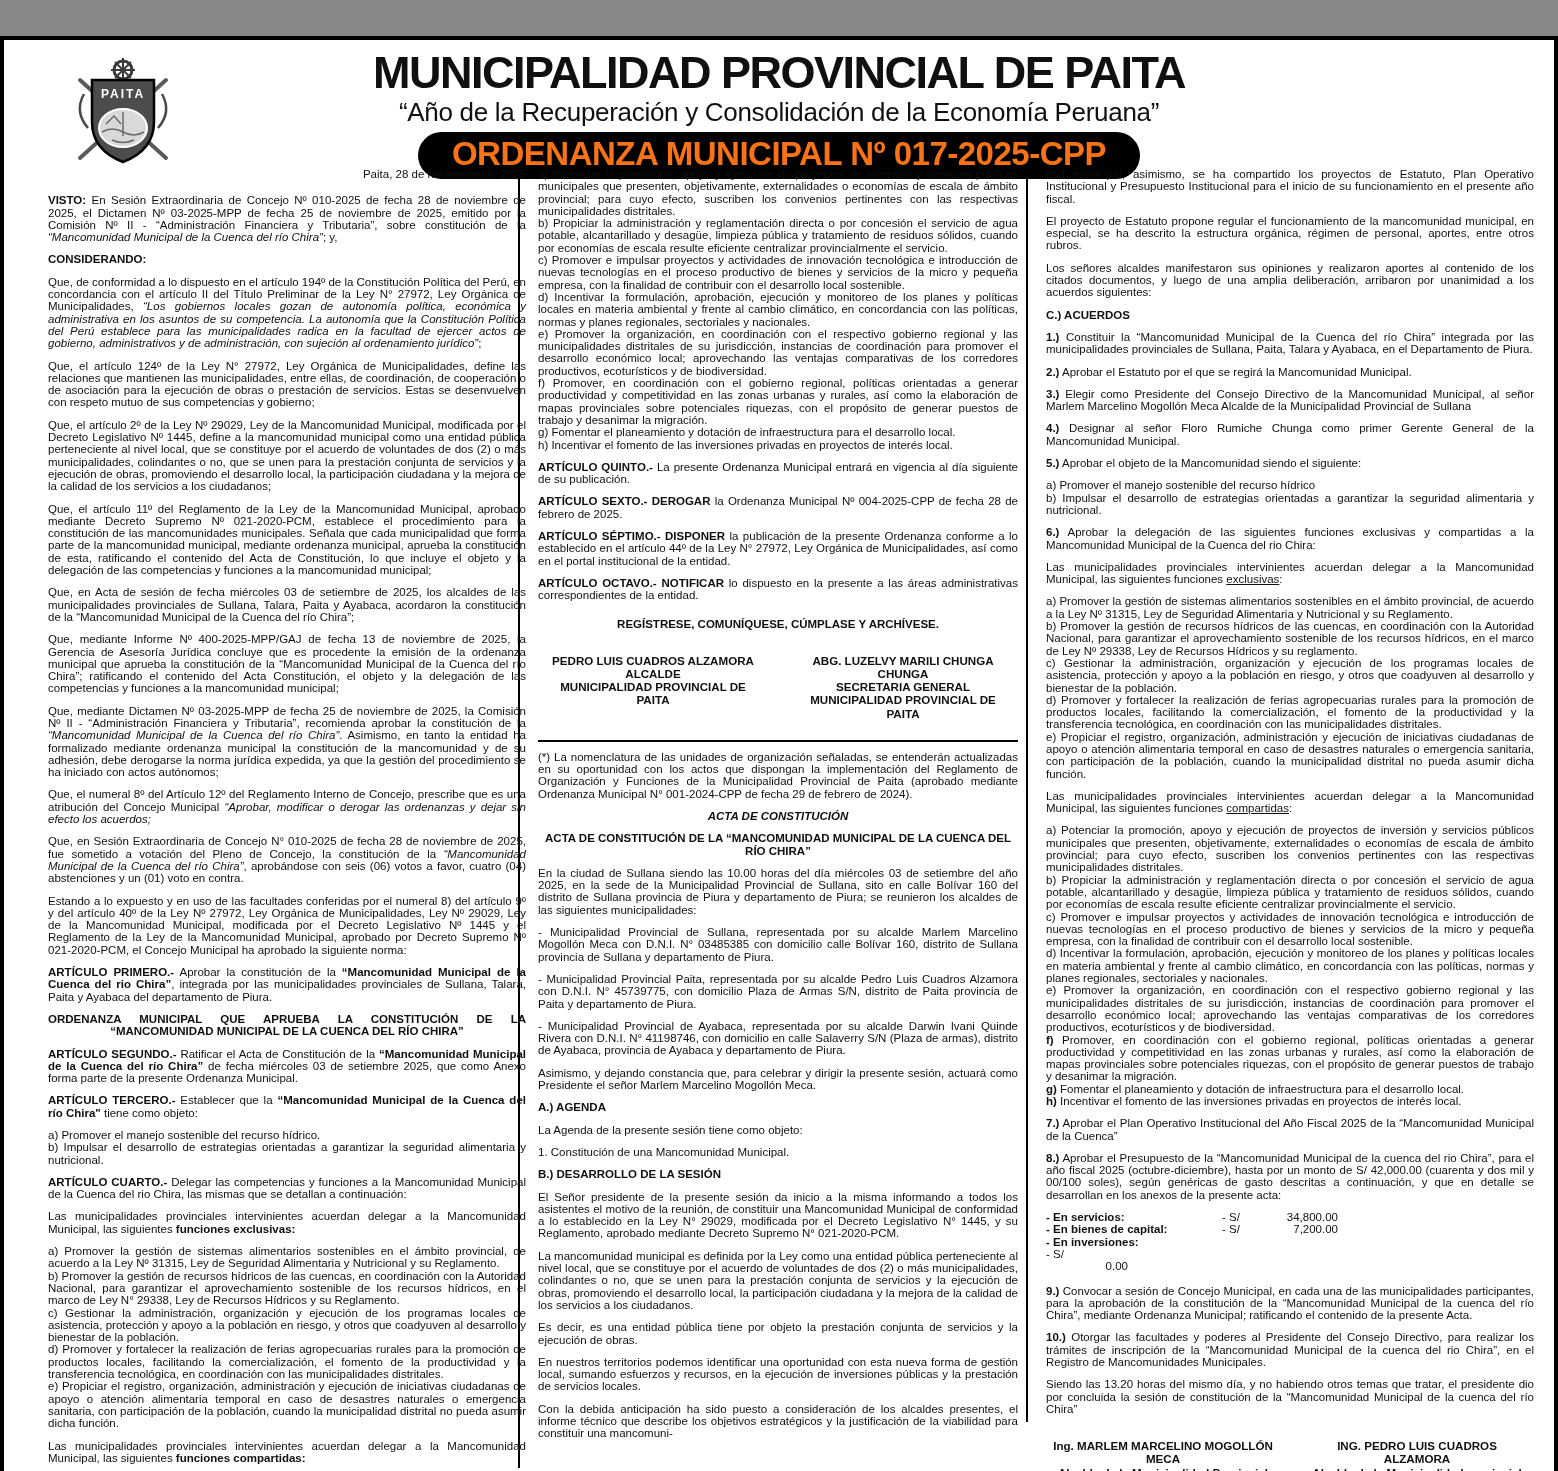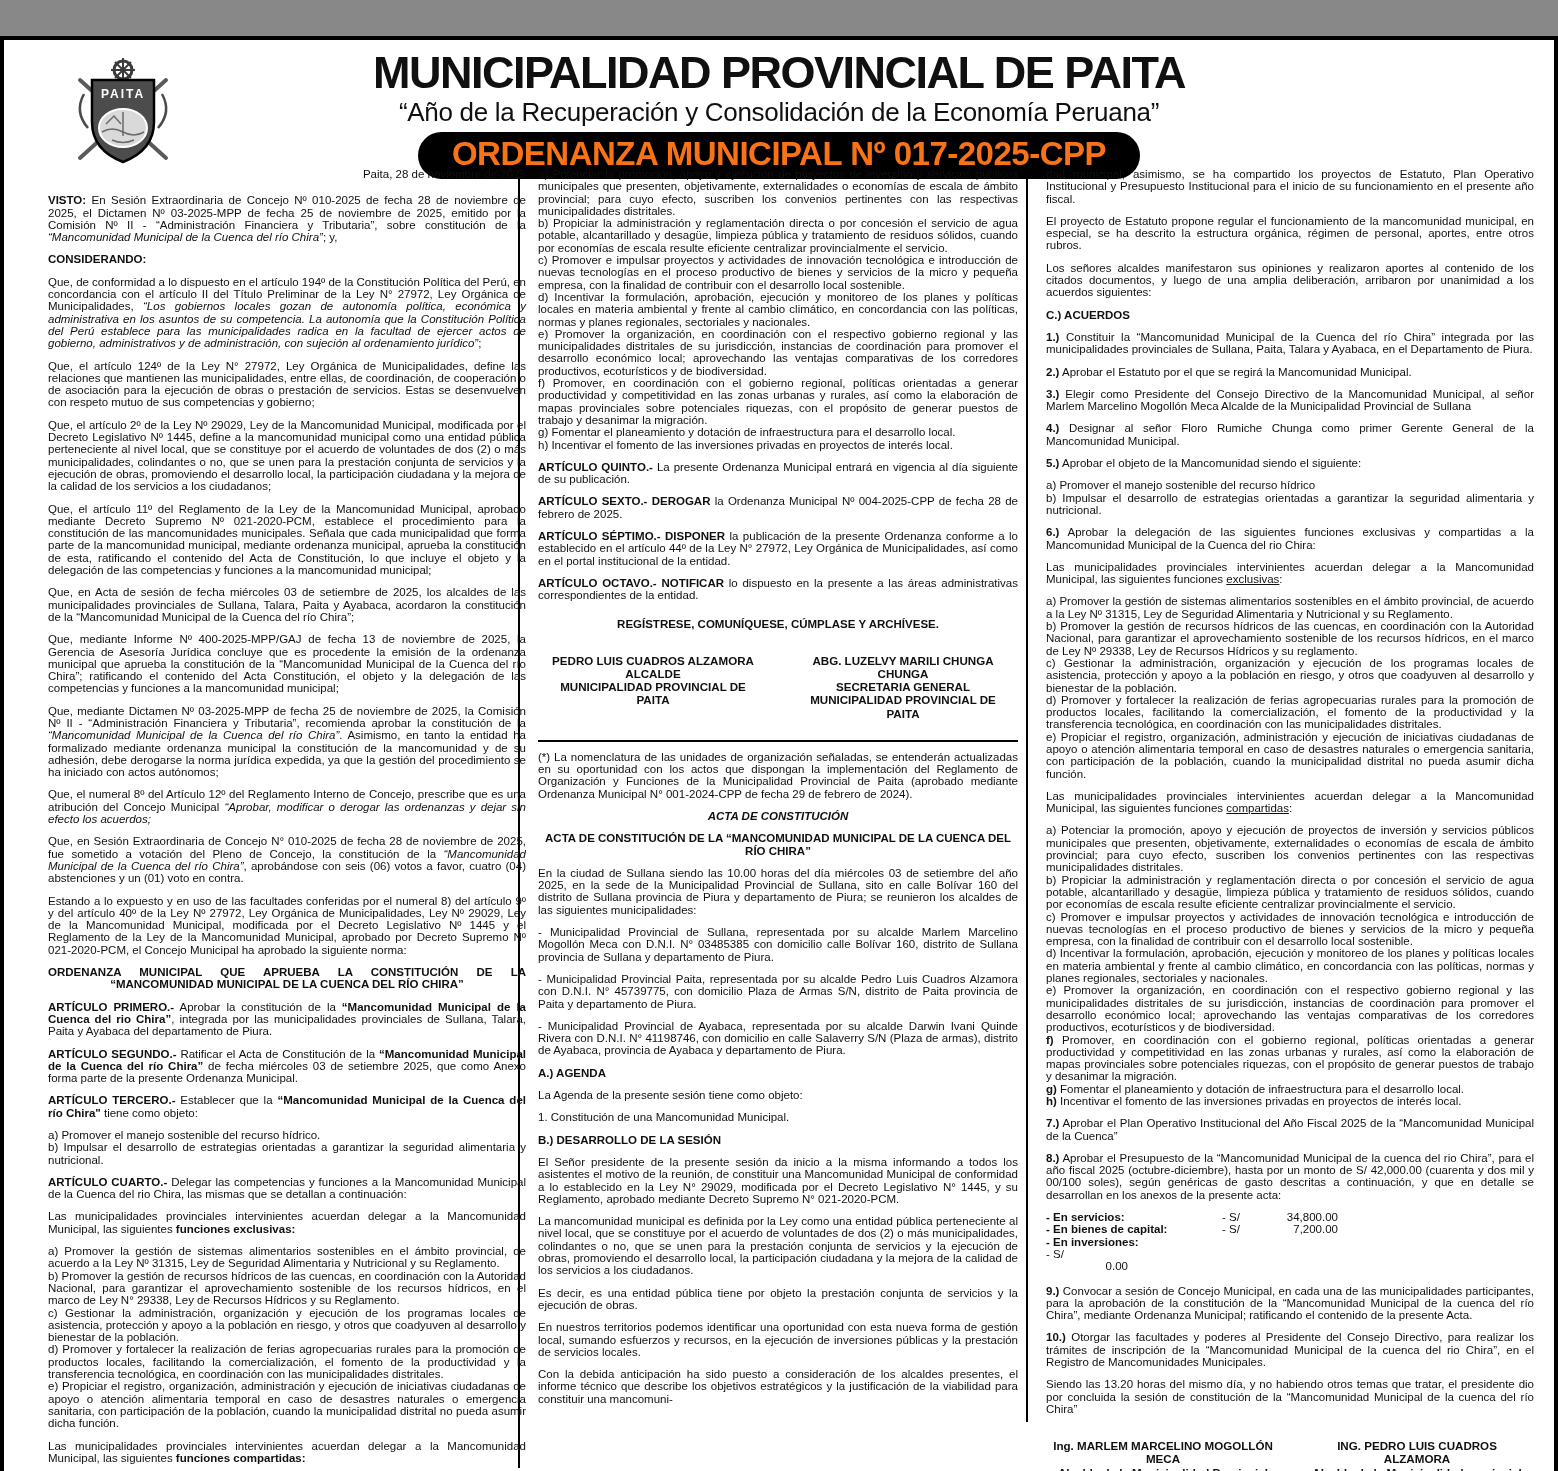--- a/index.html
+++ b/index.html
@@ -87,22 +87,22 @@
       <p class="para"><span>Que, de conformidad a lo dispuesto en el artículo 194º de la Constitución Política del Perú, en concordancia con el artículo II del Título Preliminar de la Ley N° 27972, Ley Orgánica de Municipalidades, </span><span class="i">“Los gobiernos locales gozan de autonomía política, económica y administrativa en los asuntos de su competencia. La autonomía que la Constitución Política del Perú establece para las municipalidades radica en la facultad de ejercer actos de gobierno, administrativos y de administración, con sujeción al ordenamiento jurídico”</span><span>;</span></p>
       <p class="para"><span>Que, el artículo 124º de la Ley N° 27972, Ley Orgánica de Municipalidades, define las relaciones que mantienen las municipalidades, entre ellas, de coordinación, de cooperación o de asociación para la ejecución de obras o prestación de servicios. Estas se desenvuelven con respeto mutuo de sus competencias y gobierno;</span></p>
       <p class="para"><span>Que, el artículo 2º de la Ley Nº 29029, Ley de la Mancomunidad Municipal, modificada por el Decreto Legislativo Nº 1445, define a la mancomunidad municipal como una entidad pública perteneciente al nivel local, que se constituye por el acuerdo de voluntades de dos (2) o más municipalidades, colindantes o no, que se unen para la prestación conjunta de servicios y la ejecución de obras, promoviendo el desarrollo local, la participación ciudadana y la mejora de la calidad de los servicios a los ciudadanos;</span></p>
       <p class="para"><span>Que, el artículo 11º del Reglamento de la Ley de la Mancomunidad Municipal, aprobado mediante Decreto Supremo Nº 021-2020-PCM, establece el procedimiento para la constitución de las mancomunidades municipales. Señala que cada municipalidad que forma parte de la mancomunidad municipal, mediante ordenanza municipal, aprueba la constitución de esta, ratificando el contenido del Acta de Constitución, lo que incluye el objeto y la delegación de las competencias y funciones a la mancomunidad municipal;</span></p>
       <p class="para"><span>Que, en Acta de sesión de fecha miércoles 03 de setiembre de 2025, los alcaldes de las municipalidades provinciales de Sullana, Talara, Paita y Ayabaca, acordaron la constitución de la “Mancomunidad Municipal de la Cuenca del río Chira”;</span></p>
       <p class="para"><span>Que, mediante Informe Nº 400-2025-MPP/GAJ de fecha 13 de noviembre de 2025, la Gerencia de Asesoría Jurídica concluye que es procedente la emisión de la ordenanza municipal que aprueba la constitución de la “Mancomunidad Municipal de la Cuenca del río Chira”; ratificando el contenido del Acta Constitución, el objeto y la delegación de las competencias y funciones a la mancomunidad municipal;</span></p>
       <p class="para"><span>Que, mediante Dictamen Nº 03-2025-MPP de fecha 25 de noviembre de 2025, la Comisión Nº II - “Administración Financiera y Tributaria”, recomienda aprobar la constitución de la </span><span class="i">“Mancomunidad Municipal de la Cuenca del río Chira”</span><span>. Asimismo, en tanto la entidad ha formalizado mediante ordenanza municipal la constitución de la mancomunidad y de su adhesión, debe derogarse la norma jurídica expedida, ya que la gestión del procedimiento se ha iniciado con actos autónomos;</span></p>
       <p class="para"><span>Que, el numeral 8º del Artículo 12º del Reglamento Interno de Concejo, prescribe que es una atribución del Concejo Municipal </span><span class="i">“Aprobar, modificar o derogar las ordenanzas y dejar sin efecto los acuerdos;</span></p>
       <p class="para"><span>Que, en Sesión Extraordinaria de Concejo N° 010-2025 de fecha 28 de noviembre de 2025, fue sometido a votación del Pleno de Concejo, la constitución de la </span><span class="i">“Mancomunidad Municipal de la Cuenca del río Chira”</span><span>, aprobándose con seis (06) votos a favor, cuatro (04) abstenciones y un (01) voto en contra.</span></p>
       <p class="para"><span>Estando a lo expuesto y en uso de las facultades conferidas por el numeral 8) del artículo 9º y del artículo 40º de la Ley Nº 27972, Ley Orgánica de Municipalidades, Ley Nº 29029, Ley de la Mancomunidad Municipal, modificada por el Decreto Legislativo Nº 1445 y el Reglamento de la Ley de la Mancomunidad Municipal, aprobado por Decreto Supremo Nº 021-2020-PCM, el Concejo Municipal ha aprobado la siguiente norma:</span></p>
+      <p class="para"><span class="b">ARTÍCULO PRIMERO.-</span><span> Aprobar la constitución de la </span><span class="b">“Mancomunidad Municipal de la Cuenca del rio Chira”</span><span>, integrada por las municipalidades provinciales de Sullana, Talara, Paita y Ayabaca del departamento de Piura.</span></p>
       <p class="para tj"><span class="b">ORDENANZA MUNICIPAL QUE APRUEBA LA CONSTITUCIÓN DE LA “MANCOMUNIDAD MUNICIPAL DE LA CUENCA DEL RÍO CHIRA”</span></p>
-      <p class="para"><span class="b">ARTÍCULO PRIMERO.-</span><span> Aprobar la constitución de la </span><span class="b">“Mancomunidad Municipal de la Cuenca del rio Chira”</span><span>, integrada por las municipalidades provinciales de Sullana, Talara, Paita y Ayabaca del departamento de Piura.</span></p>
       <p class="para"><span class="b">ARTÍCULO SEGUNDO.-</span><span> Ratificar el Acta de Constitución de la </span><span class="b">“Mancomunidad Municipal de la Cuenca del río Chira”</span><span> de fecha miércoles 03 de setiembre 2025, que como Anexo forma parte de la presente Ordenanza Municipal.</span></p>
       <p class="para"><span class="b">ARTÍCULO TERCERO.-</span><span> Establecer que la </span><span class="b">“Mancomunidad Municipal de la Cuenca del río Chira"</span><span> tiene como objeto:</span></p>
       <p class="para tight"><span>a) Promover el manejo sostenible del recurso hídrico.</span></p>
       <p class="para"><span>b) Impulsar el desarrollo de estrategias orientadas a garantizar la seguridad alimentaria y nutricional.</span></p>
       <p class="para"><span class="b">ARTÍCULO CUARTO.-</span><span> Delegar las competencias y funciones a la Mancomunidad Municipal de la Cuenca del rio Chira, las mismas que se detallan a continuación:</span></p>
       <p class="para"><span>Las municipalidades provinciales intervinientes acuerdan delegar a la Mancomunidad Municipal, las siguientes </span><span class="b">funciones exclusivas:</span></p>
       <p class="para tight"><span>a) Promover la gestión de sistemas alimentarios sostenibles en el ámbito provincial, de acuerdo a la Ley Nº 31315, Ley de Seguridad Alimentaria y Nutricional y su Reglamento.</span></p>
       <p class="para tight"><span>b) Promover la gestión de recursos hídricos de las cuencas, en coordinación con la Autoridad Nacional, para garantizar el aprovechamiento sostenible de los recursos hídricos, en el marco de Ley N° 29338, Ley de Recursos Hídricos y su Reglamento.</span></p>
       <p class="para tight"><span>c) Gestionar la administración, organización y ejecución de los programas locales de asistencia, protección y apoyo a la población en riesgo, y otros que coadyuven al desarrollo y bienestar de la población.</span></p>
       <p class="para tight"><span>d) Promover y fortalecer la realización de ferias agropecuarias rurales para la promoción de productos locales, facilitando la comercialización, el fomento de la productividad y la transferencia tecnológica, en coordinación con las municipalidades distritales.</span></p>
@@ -137,20 +137,21 @@
         </div>
       </div>
       <div class="rule" style="margin-top: 20px;"></div>
       <p class="para"><span>(*) La nomenclatura de las unidades de organización señaladas, se entenderán actualizadas en su oportunidad con los actos que dispongan la implementación del Reglamento de Organización y Funciones de la Municipalidad Provincial de Paita (aprobado mediante Ordenanza Municipal N° 001-2024-CPP de fecha 29 de febrero de 2024).</span></p>
       <p class="para c" style="margin-top: 8px; font-style: italic;"><span class="b">ACTA DE CONSTITUCIÓN</span></p>
       <p class="para c"><span class="b">ACTA DE CONSTITUCIÓN DE LA “MANCOMUNIDAD MUNICIPAL DE LA CUENCA DEL RÍO CHIRA”</span></p>
       <p class="para"><span>En la ciudad de Sullana siendo las 10.00 horas del día miércoles 03 de setiembre del año 2025, en la sede de la Municipalidad Provincial de Sullana, sito en calle Bolívar 160 del distrito de Sullana provincia de Piura y departamento de Piura; se reunieron los alcaldes de las siguientes municipalidades:</span></p>
       <p class="para"><span>- Municipalidad Provincial de Sullana, representada por su alcalde Marlem Marcelino Mogollón Meca con D.N.I. N° 03485385 con domicilio calle Bolívar 160, distrito de Sullana provincia de Sullana y departamento de Piura.</span></p>
       <p class="para"><span>- Municipalidad Provincial Paita, representada por su alcalde Pedro Luis Cuadros Alzamora con D.N.I. N° 45739775, con domicilio Plaza de Armas S/N, distrito de Paita provincia de Paita y departamento de Piura.</span></p>
       <p class="para"><span>- Municipalidad Provincial de Ayabaca, representada por su alcalde Darwin Ivani Quinde Rivera con D.N.I. N° 41198746, con domicilio en calle Salaverry S/N (Plaza de armas), distrito de Ayabaca, provincia de Ayabaca y departamento de Piura.</span></p>
+      <p class="para"><span>Asimismo, y dejando constancia que, para celebrar y dirigir la presente sesión, actuará como Presidente el señor Marlem Marcelino Mogollón Meca.</span></p>
       <p class="para"><span class="b">A.) AGENDA</span></p>
       <p class="para"><span>La Agenda de la presente sesión tiene como objeto:</span></p>
       <p class="para"><span>1. Constitución de una Mancomunidad Municipal.</span></p>
       <p class="para"><span class="b">B.) DESARROLLO DE LA SESIÓN</span></p>
       <p class="para"><span>El Señor presidente de la presente sesión da inicio a la misma informando a todos los asistentes el motivo de la reunión, de constituir una Mancomunidad Municipal de conformidad a lo establecido en la Ley N° 29029, modificada por el Decreto Legislativo N° 1445, y su Reglamento, aprobado mediante Decreto Supremo N° 021-2020-PCM.</span></p>
       <p class="para"><span>La mancomunidad municipal es definida por la Ley como una entidad pública perteneciente al nivel local, que se constituye por el acuerdo de voluntades de dos (2) o más municipalidades, colindantes o no, que se unen para la prestación conjunta de servicios y la ejecución de obras, promoviendo el desarrollo local, la participación ciudadana y la mejora de la calidad de los servicios a los ciudadanos.</span></p>
       <p class="para"><span>Es decir, es una entidad pública tiene por objeto la prestación conjunta de servicios y la ejecución de obras.</span></p>
       <p class="para"><span>En nuestros territorios podemos identificar una oportunidad con esta nueva forma de gestión local, sumando esfuerzos y recursos, en la ejecución de inversiones públicas y la prestación de servicios locales.</span></p>
       <p class="para"><span>Con la debida anticipación ha sido puesto a consideración de los alcaldes presentes, el informe técnico que describe los objetivos estratégicos y la justificación de la viabilidad para constituir una mancomuni-</span></p>
     </div>

